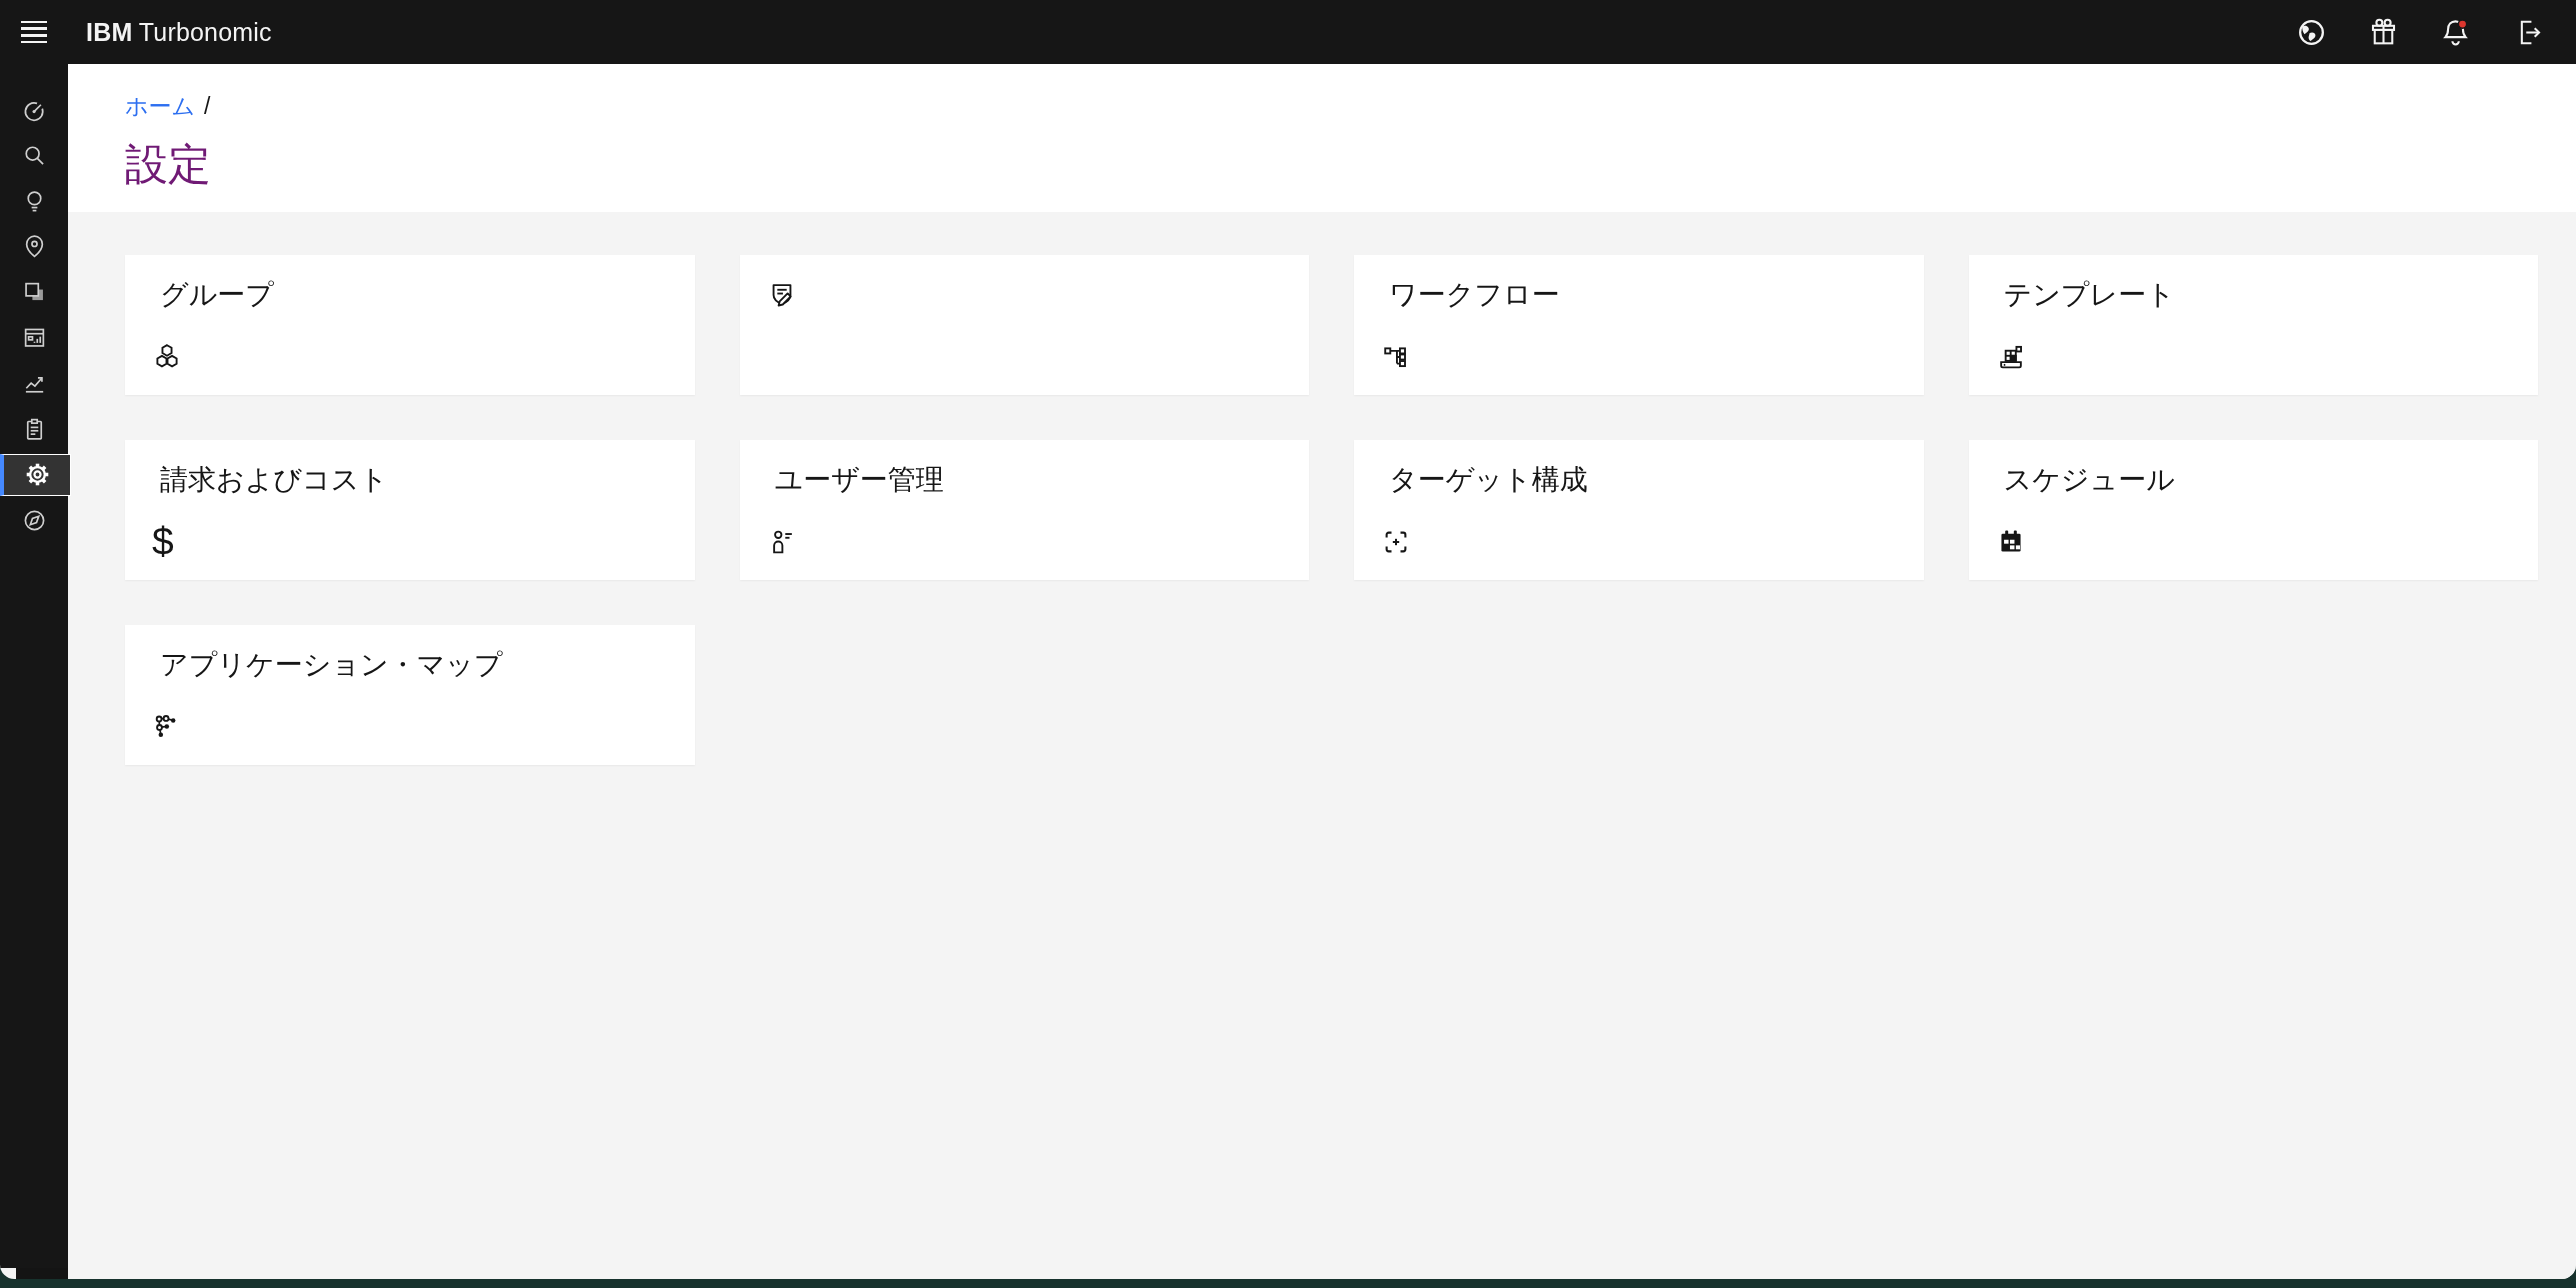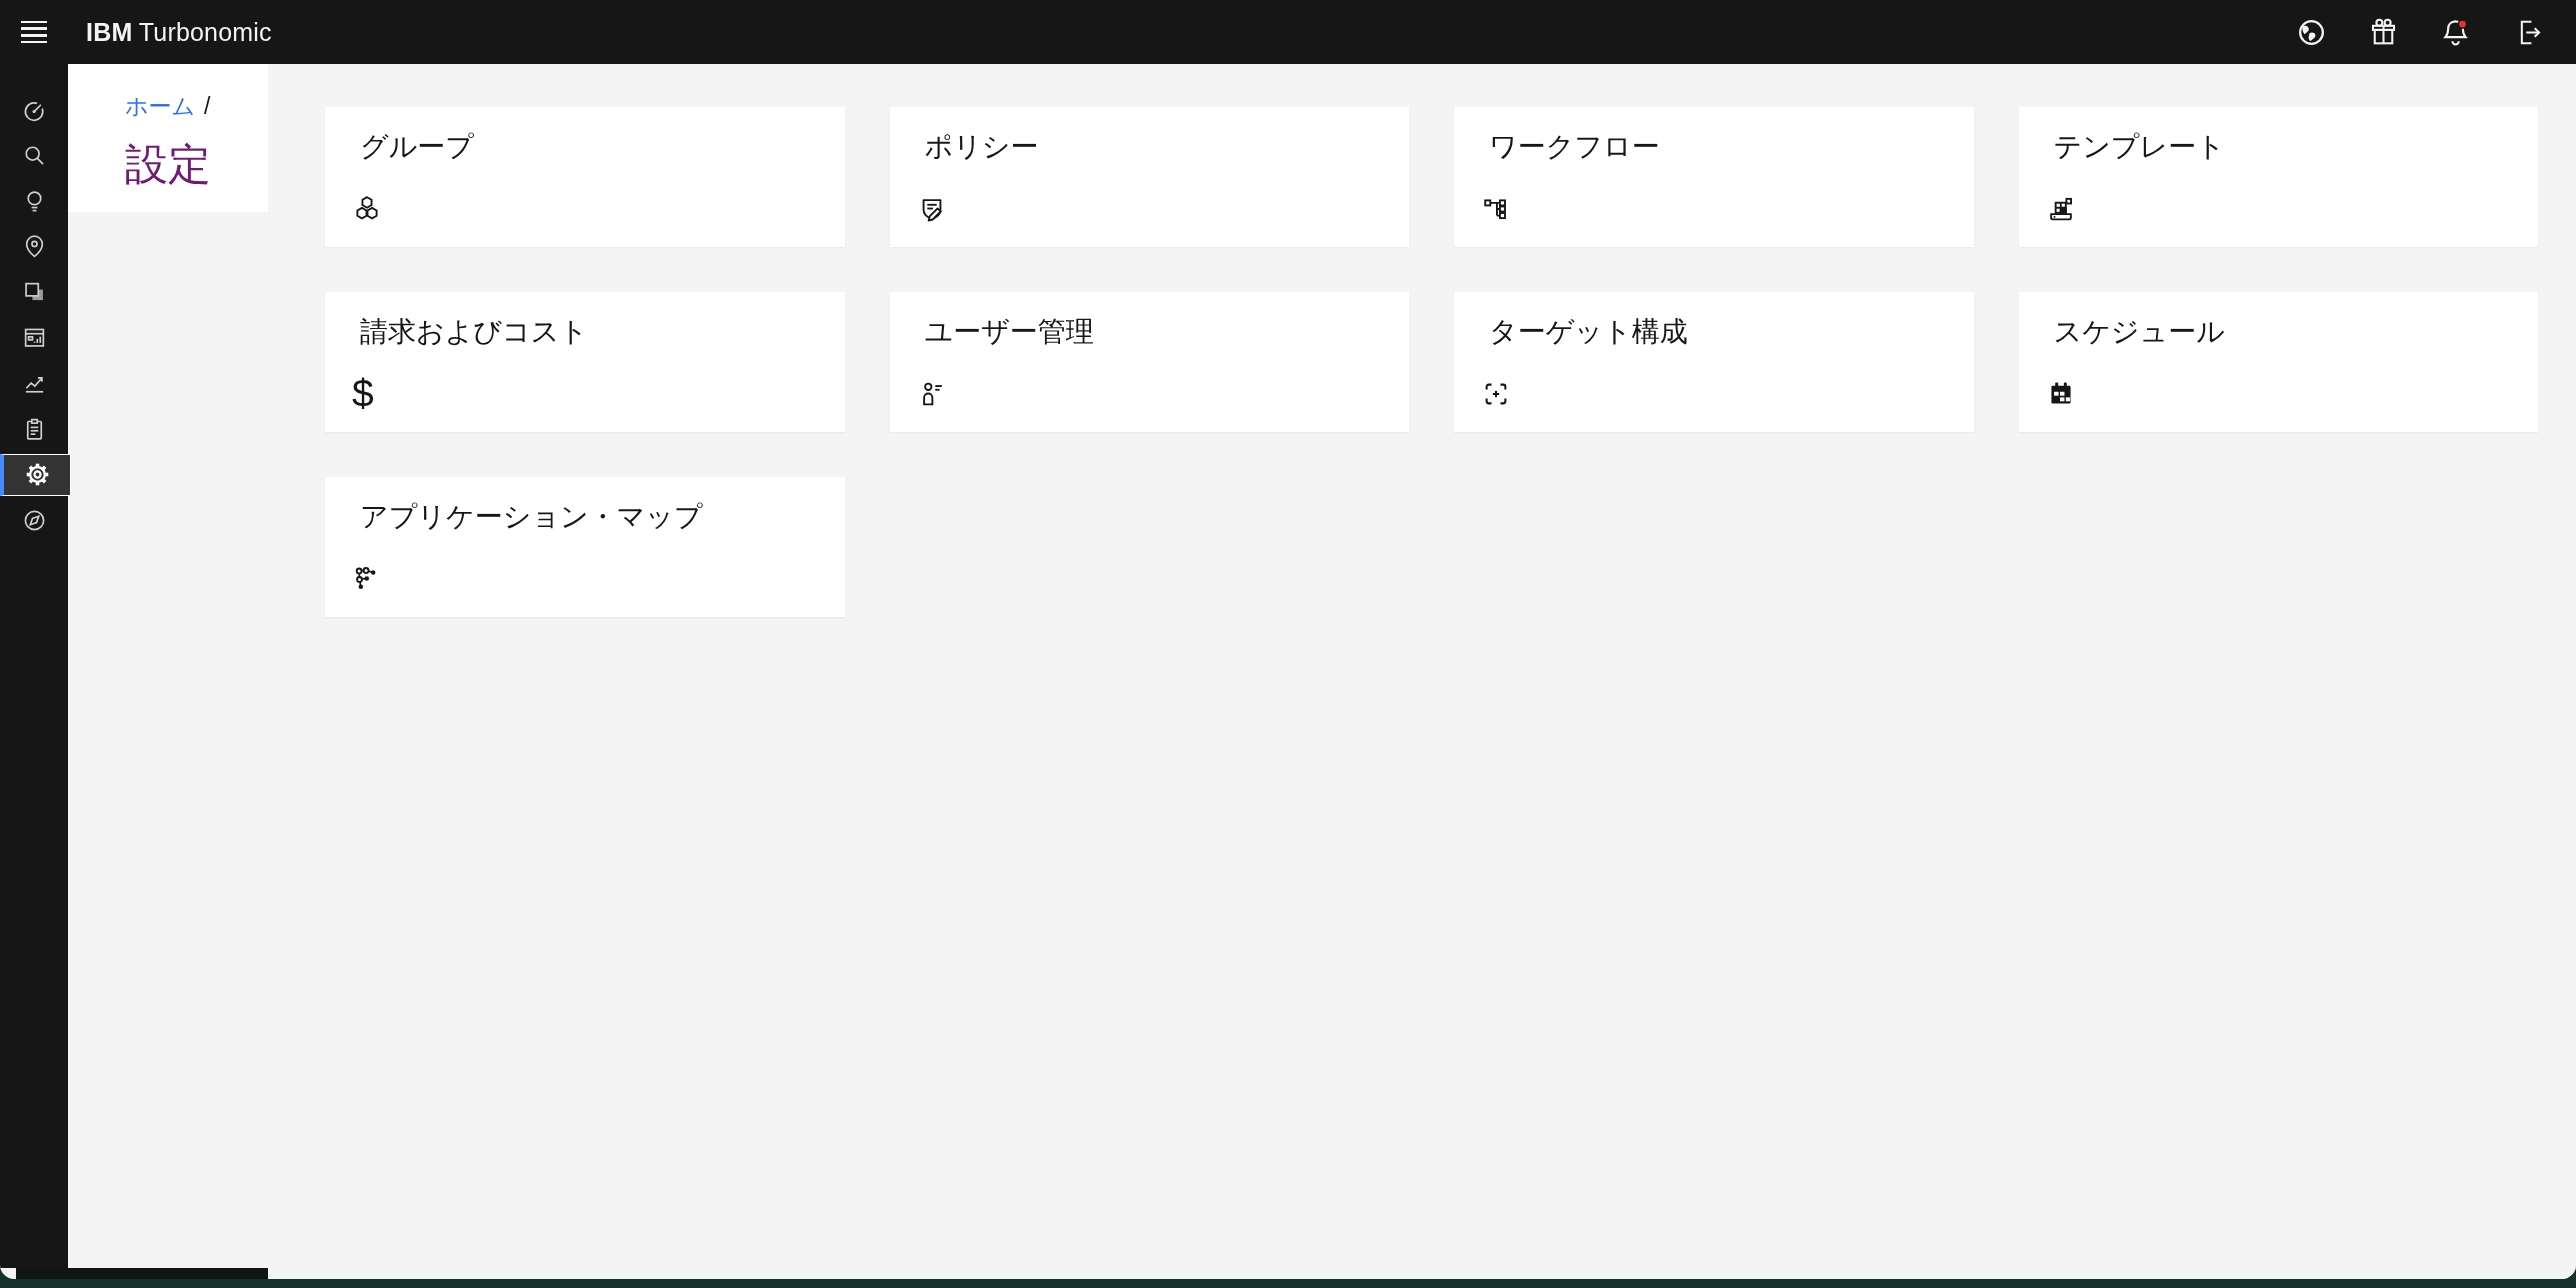--- a/index.html
+++ b/index.html
@@ -32,21 +32,21 @@
              align-items:stretch; padding-top:25px; }
   .nav-item { position:relative; height:42px; margin-bottom:3.6px; display:flex;
               align-items:center; justify-content:center; width:68px; cursor:pointer; }
   .nav-item svg { width:27px; height:27px; }
   .nav-item.selected { width:71px; background:#333333;
               border-top:1.8px solid #ffffff; border-bottom:1.8px solid #ffffff;
               border-right:1.8px solid #ffffff; border-left:4.5px solid #4589ff; z-index:25; }
 
   
   .main { position:absolute; top:64px; left:68px; right:0; bottom:0; z-index:10;
-          display:flex; flex-direction:row; }
+          display:flex; flex-direction:column; }
   .page-head { height:148px; background:#ffffff; padding:27px 57px 0 57px; flex:none; }
   .breadcrumb { font-size:23px; display:flex; align-items:baseline; gap:9px; }
   .breadcrumb .crumb { color:#2d6ff0; cursor:pointer; text-decoration:none; }
   .breadcrumb .sep { color:#161616; }
   .page-title { margin-top:14.3px; font-size:43px; font-weight:400; color:#701a75; }
 
   .content { flex:1; background:#f4f4f4; padding:43px 38px 0 57px; overflow:hidden; }
   .cards { display:grid; grid-template-columns:repeat(4,1fr); column-gap:45px;
            row-gap:45px; grid-auto-rows:140px; }
   .card { background:#ffffff; padding:22.4px 27px 21.5px 27px; display:flex;
@@ -209,21 +209,20 @@
           <div class="card-icon">
             <svg viewBox="0 0 32 32" fill="none" stroke="#161616" stroke-width="2">
               <path d="M16 3.4 20.85 6.2 20.85 11.8 16 14.6 11.15 11.8 11.15 6.2Z"></path>
               <path d="M10.6 14.8 15.45 17.6 15.45 23.2 10.6 26 5.75 23.2 5.75 17.6Z"></path>
               <path d="M21.4 14.8 26.25 17.6 26.25 23.2 21.4 26 16.55 23.2 16.55 17.6Z"></path>
             </svg>
           </div>
         </div>
 
         <div class="card">
-          <div class="card-title">ポリシー</div>
           <div class="card-icon">
             <svg viewBox="0 0 32 32" fill="none" stroke="#161616" stroke-width="2" stroke-linejoin="round">
               <path d="M7 6.5h18v10.5c0 5-3.8 7.6-9 9.5-5.2-1.9-9-4.5-9-9.5Z"></path>
               <line x1="11" y1="11.5" x2="21" y2="11.5"></line>
               <line x1="11" y1="15.5" x2="17" y2="15.5"></line>
               <path fill="#ffffff" d="M16.8 27.2l-4.4 1.1 1.1-4.4 8.5-8.5 3.3 3.3Z"></path>
             </svg>
           </div>
         </div>
 

